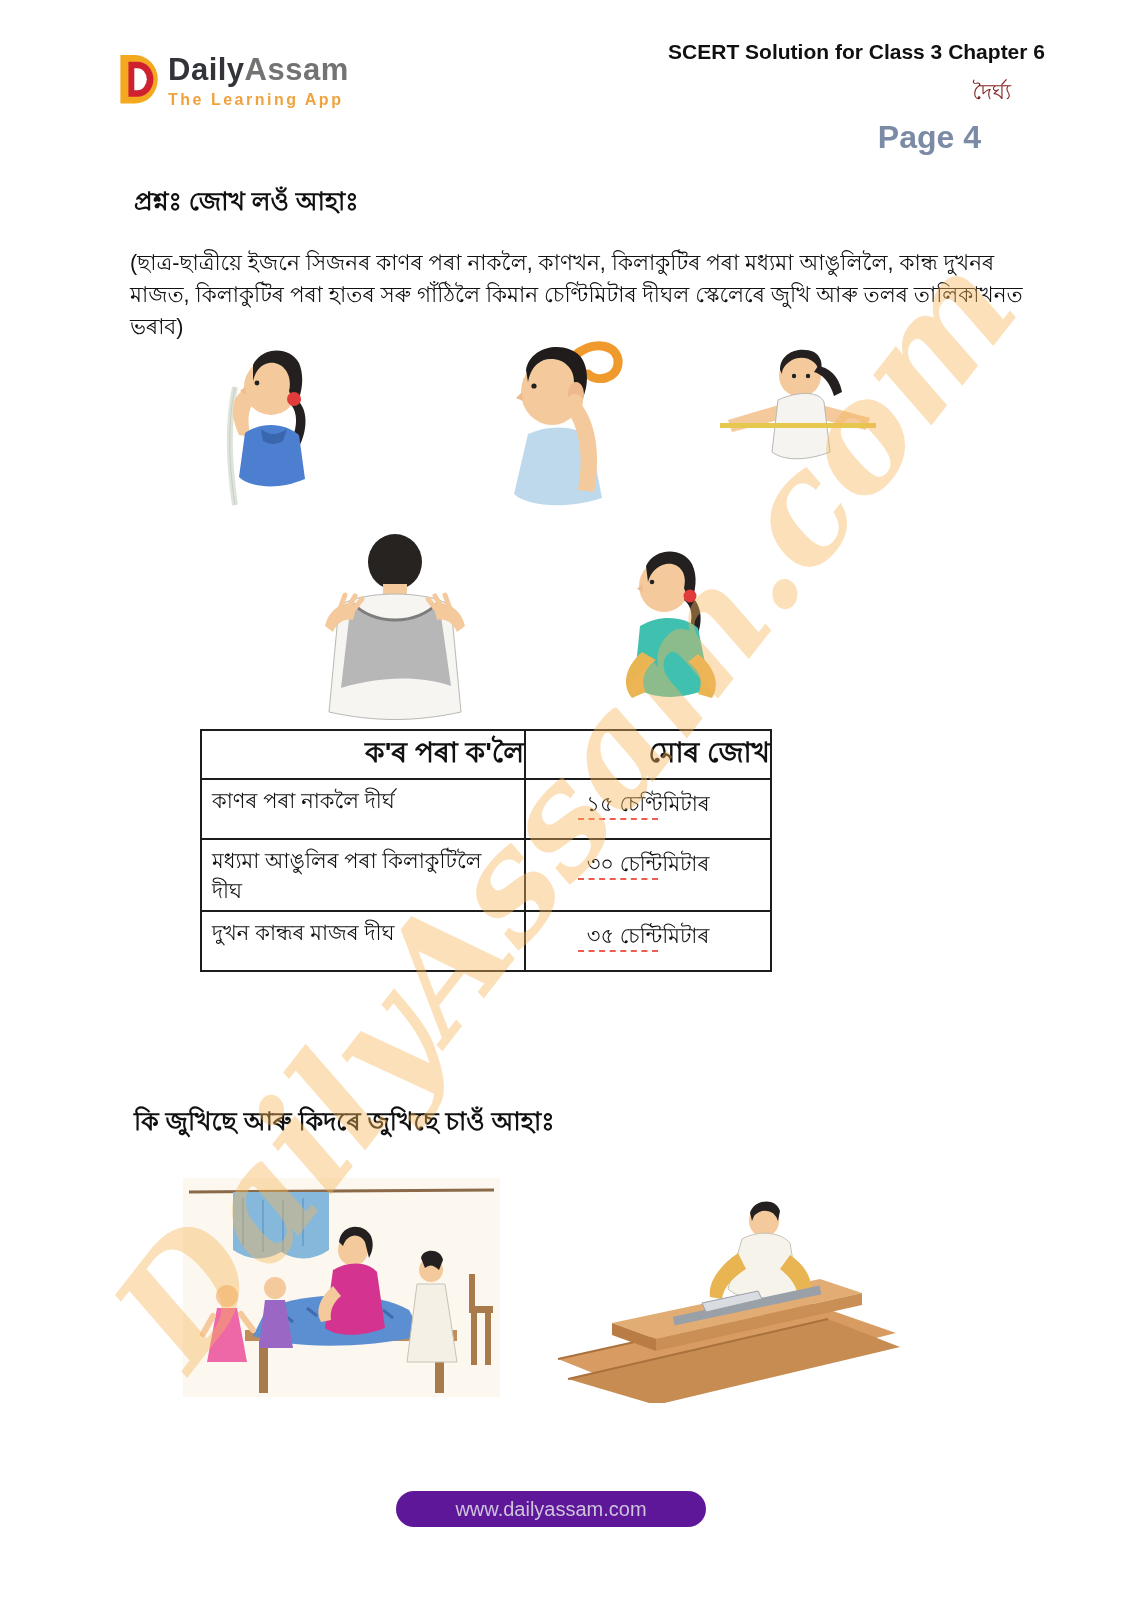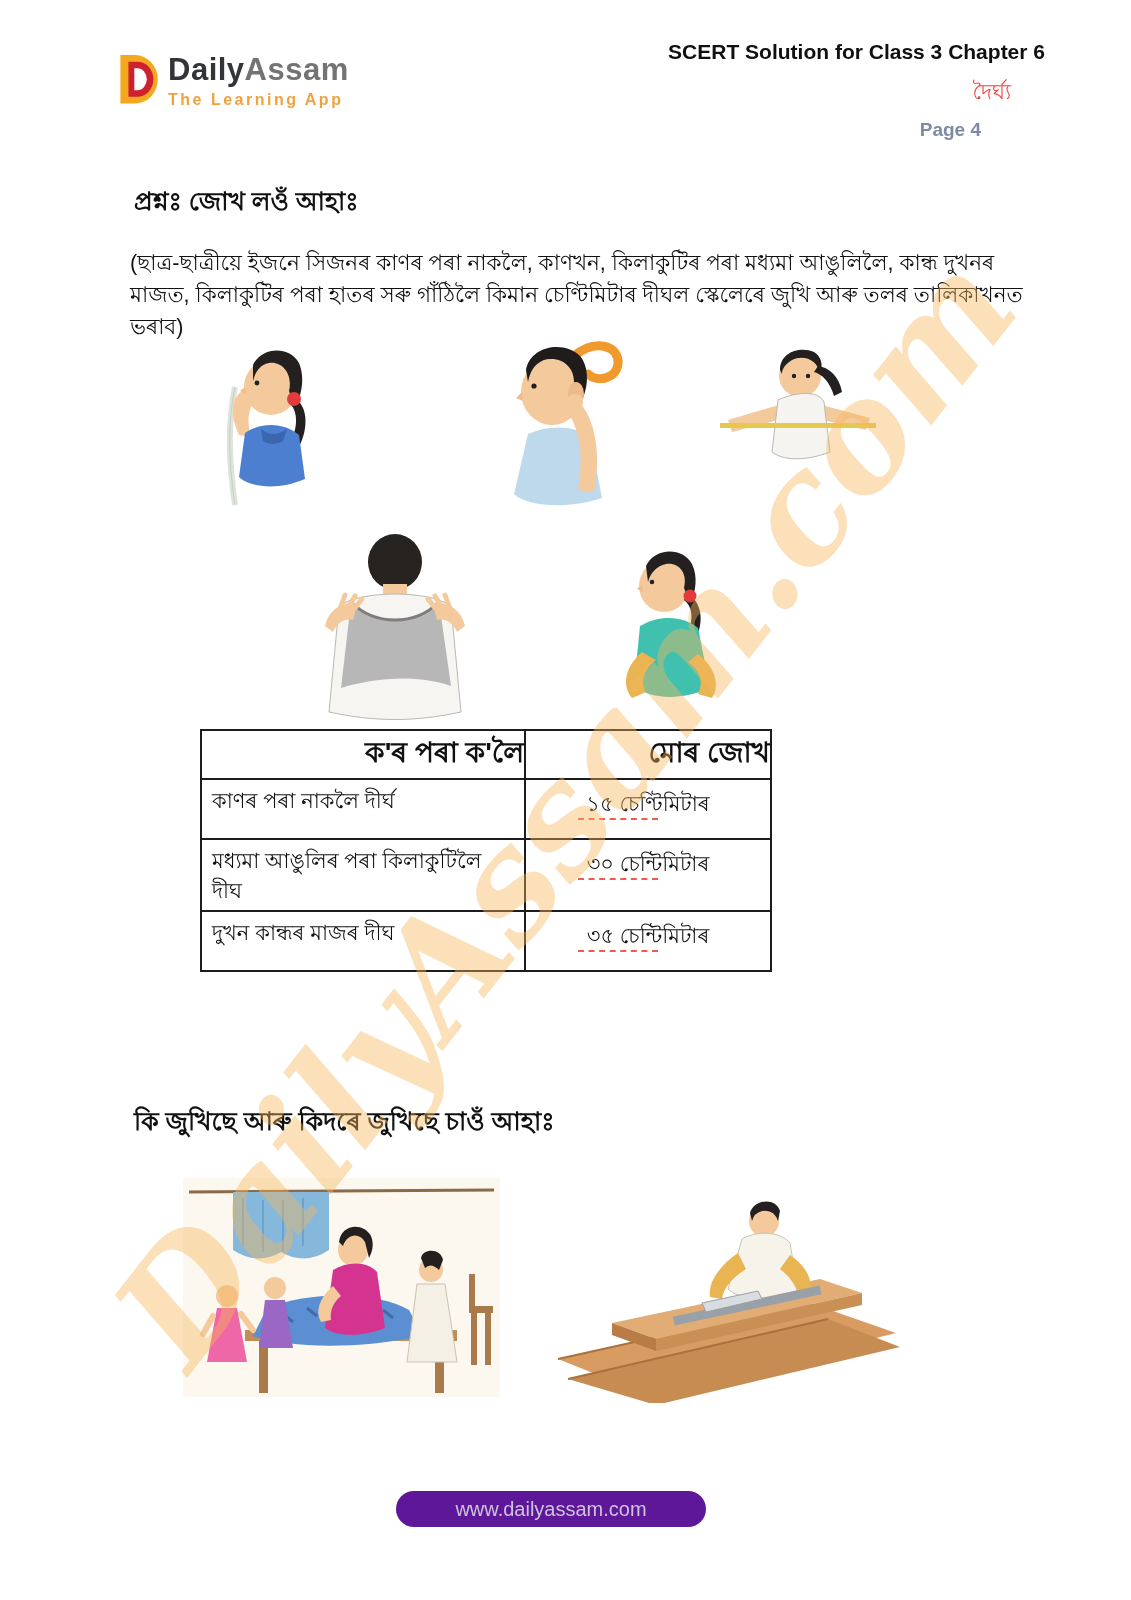--- a/index.html
+++ b/index.html
@@ -19,22 +19,22 @@
   }
   
   .logo { position:absolute; left:116px; top:52px; display:flex; gap:8px; align-items:flex-start; z-index:2; }
   .logo-d { width:44px; height:56px; }
   .logo-line1 { font-size:31px; font-weight:bold; letter-spacing:0.5px; }
   .daily { color:#33343a; }
   .assam { color:#737373; }
   .tagline { margin-top:3px; font-size:16px; font-weight:bold; letter-spacing:2.5px; color:#f0a23c; }
   .header-right { position:absolute; right:86px; top:40px; text-align:right; z-index:2; }
   .doc-title { font-size:21px; font-weight:bold; color:#101010; }
-  .doc-subtitle { margin-top:12px; font-size:21px; color:#ef4444; padding-right:34px; }
-  .page-label { margin-top:8px; font-size:19px; font-weight:bold; color:#7b8aa5; padding-right:64px; }
+  .doc-subtitle { margin-top:12px; font-size:21px; color:#7f1d1d; padding-right:34px; }
+  .page-label { margin-top:8px; font-size:32px; font-weight:bold; color:#7b8aa5; padding-right:64px; }
   
   .q-heading { position:absolute; left:134px; top:182px; font-size:25px; font-weight:bold; z-index:2; }
   .instruction { position:absolute; left:130px; top:247px; width:900px; font-size:21.5px; line-height:32px; z-index:2; }
   .fig { position:absolute; z-index:2; }
   .fig svg { width:100%; height:100%; display:block; }
   #fig1 { left:205px; top:335px; width:135px; height:185px; }
   #fig2 { left:478px; top:330px; width:165px; height:185px; }
   #fig3 { left:716px; top:340px; width:165px; height:160px; }
   #fig4 { left:295px; top:526px; width:200px; height:198px; }
   #fig5 { left:606px; top:540px; width:155px; height:185px; }

